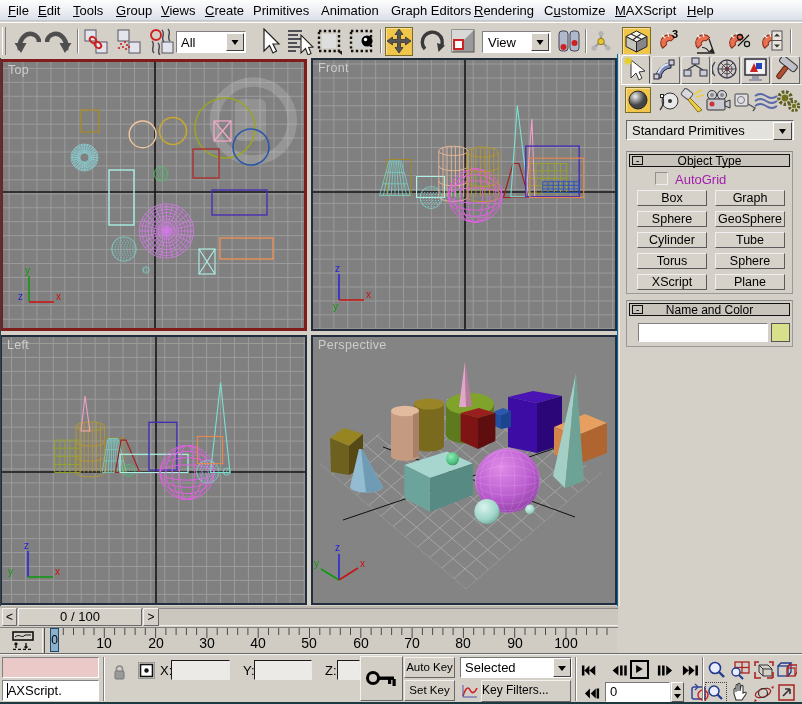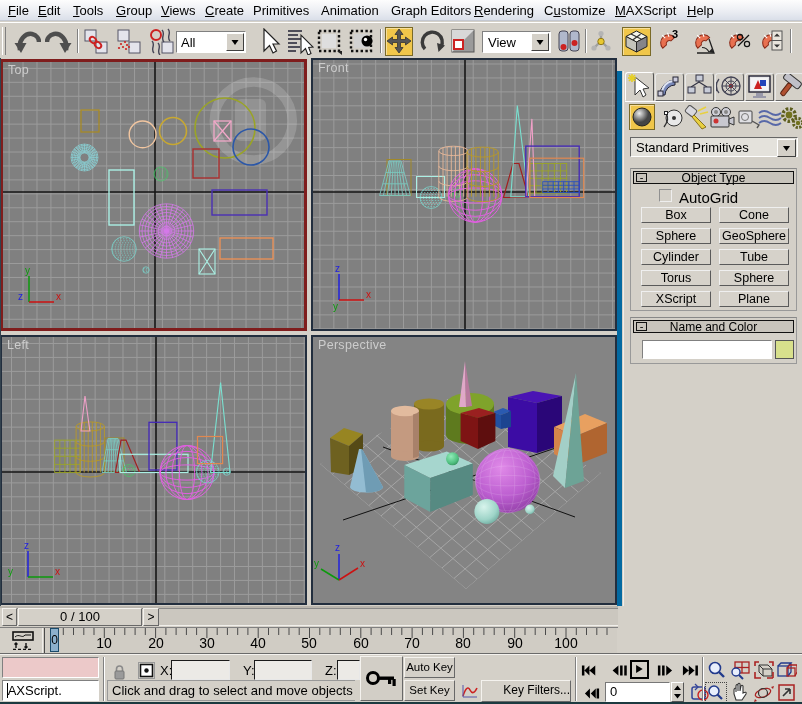--- a/index.html
+++ b/index.html
@@ -11,21 +11,21 @@
 .grip{position:absolute;left:2px;top:4px;width:4px;height:28px;border-left:1px solid #fff;border-right:1px solid #808080}
 .tsep{position:absolute;top:6px;width:2px;height:24px;border-left:1px solid #808080;border-right:1px solid #fff}
 .yellowbtn{background:#f0c64a;border:1px solid #7a6a28;box-shadow:inset 1px 1px 0 #f8df9a}
 #vpzone{position:absolute;left:0;top:58px;width:618px;height:548px;background:#d4d0c8}
 .vp{position:absolute;background:#7d7d7d;overflow:hidden}
 .vp .label{position:absolute;left:5px;top:1px;color:#cccccc;font-size:12.5px;letter-spacing:0.3px}
 .gridbg{position:absolute;inset:0;background-color:#808080;
  background-image:linear-gradient(#9b9b9b 1px,transparent 1px),linear-gradient(90deg,#9b9b9b 1px,transparent 1px);
  background-size:13.95px 13.95px}
 .vpsvg{position:absolute;inset:0}
-#rpanel{position:absolute;left:617px;top:71px;width:185px;height:590px;background:#d4d0c8;border-left:5px solid #0369a1;border-bottom:1px solid #666}
+#rpanel{position:absolute;left:617px;top:54px;width:185px;height:590px;background:#d4d0c8;border-left:1px solid #0369a1;border-bottom:1px solid #666}
 .rollout{position:absolute;border:1px solid #999;border-top-color:#888;background:#d4d0c8}
 .rhead{position:absolute;height:13px;background:#c8c4bc;border:1px solid #111;font-size:12px;text-align:center;color:#000;line-height:12px}
 .minus{position:absolute;left:2px;top:1px;width:11px;height:9px;border:1px solid #111;font-size:11px;line-height:6px;text-align:center;background:#c8c4bc}
 .pbtn{position:absolute;width:70px;height:16px;background:#d6d2ca;border:1px solid #efefef;border-right-color:#5a5a5a;border-bottom-color:#5a5a5a;font-size:12.5px;text-align:center;line-height:14px;color:#000}
 #bottomui{position:absolute;left:0;top:606px;width:802px;height:98px;background:#d4d0c8}
 .sunkw{border:1px solid #808080;border-right-color:#fff;border-bottom-color:#fff;background:#fff}
 .raised{background:#d4d0c8;border:1px solid #f4f2ee;border-right-color:#686868;border-bottom-color:#686868}
 svg{display:block}
 </style></head>
 <body>
@@ -784,23 +784,23 @@
  <span style="position:absolute;left:5px;top:2px;font-size:13px">Standard Primitives</span>
  <div class="abs" style="right:1px;top:1px;width:19px;height:18px;background:#d4d0c8;border:1px solid #fff;border-right-color:#404040;border-bottom-color:#404040">
   <svg width="17" height="16" viewBox="0 0 17 16">
             <path d="M5 6 L12 6 L8.5 11 Z" fill="#000"></path>
           </svg>
  </div>
 </div>
 <div class="rollout" style="left:8px;top:97px;width:167px;height:143px">
  <div class="rhead" style="left:2px;top:2px;width:161px">Object Type<span class="minus">-</span></div>
  <div class="abs" style="left:28px;top:20px;width:13px;height:13px;background:#d4d0c8;border:1px solid #909090;border-right-color:#eee;border-bottom-color:#eee"></div>
- <span class="abs" style="left:48px;top:20px;font-size:15px;color:#000000">AutoGrid</span>
+ <span class="abs" style="left:48px;top:20px;font-size:13px;color:#a21caf">AutoGrid</span>
  <div class="pbtn" style="left:10px;top:38px">Box</div>
-        <div class="pbtn" style="left:88px;top:38px">Cone</div>
+        <div class="pbtn" style="left:88px;top:38px">Graph</div>
  <div class="pbtn" style="left:10px;top:59px">Sphere</div>
         <div class="pbtn" style="left:88px;top:59px">GeoSphere</div>
  <div class="pbtn" style="left:10px;top:80px">Cylinder</div>
         <div class="pbtn" style="left:88px;top:80px">Tube</div>
  <div class="pbtn" style="left:10px;top:101px">Torus</div>
         <div class="pbtn" style="left:88px;top:101px">Sphere</div>
  <div class="pbtn" style="left:10px;top:122px">XScript</div>
         <div class="pbtn" style="left:88px;top:122px">Plane</div>
 </div>
 <div class="rollout" style="left:8px;top:246px;width:167px;height:47px">
@@ -928,25 +928,33 @@
 <div class="abs raised" style="left:360px;top:50px;width:43px;height:45px;background:#d2cec6">
  <svg width="41" height="43" viewBox="0 0 41 43">
   <circle cx="12" cy="21" r="5.5" fill="none" stroke="#000" stroke-width="3"></circle>
   <rect x="17" y="19.5" width="16" height="3.4" fill="#000"></rect>
   <rect x="27" y="22" width="3.2" height="5" fill="#000"></rect>
           <rect x="31.5" y="22" width="3.2" height="7" fill="#000"></rect>
  </svg>
 </div>
 <div class="abs raised" style="left:404px;top:51px;width:51px;height:21px;font-size:11.5px;text-align:center;line-height:19px;white-space:nowrap">Auto Key</div>
 <div class="abs raised" style="left:404px;top:74px;width:51px;height:21px;font-size:11.5px;text-align:center;line-height:19px;white-space:nowrap">Set Key</div>
+<div class="abs" style="left:460px;top:51px;width:112px;height:21px;background:#fff;border:1px solid #777;border-right-color:#fff;border-bottom-color:#fff">
+ <span style="position:absolute;left:4px;top:2px;font-size:13px">Selected</span>
+ <div class="abs" style="right:0px;top:0px;width:18px;height:19px;background:#d4d0c8;border:1px solid #fff;border-right-color:#404040;border-bottom-color:#404040">
+  <svg width="16" height="17" viewBox="0 0 16 17">
+            <path d="M4 7 L12 7 L8 12 Z" fill="#000"></path>
+          </svg>
+ </div>
+</div>
 <svg class="abs" style="left:461px;top:76px" width="18" height="18" viewBox="0 0 18 18">
  <path d="M2 14 Q6 2 9 8 T16 6" fill="none" stroke="#cc2222" stroke-width="1.6"></path>
  <path d="M2 3 L2 15 L16 15" fill="none" stroke="#5555aa"></path>
 </svg>
-<div class="abs raised" style="left:481px;top:74px;width:90px;height:22px;font-size:12px;text-align:right;line-height:19px">Key Filters...</div>
+<div class="abs raised" style="left:481px;top:74px;width:90px;height:22px;font-size:12px;text-align:left;line-height:19px">Key Filters...</div>
 
 <svg class="abs" style="left:579px;top:57px" width="20" height="15" viewBox="0 0 23 18">
         <path d="M3 3 L6 3 L6 15 L3 15 Z M19 3 L12 9 L19 15 Z M12 3 L6 9 L12 15 Z" fill="#000"></path>
       </svg>
 <svg class="abs" style="left:608px;top:57px" width="20" height="15" viewBox="0 0 23 18">
         <path d="M12 3 L5 9 L12 15 Z M14 3 L17 3 L17 15 L14 15 Z M19 3 L22 3 L22 15 L19 15 Z" fill="#000"></path>
       </svg>
 <div class="abs" style="left:630px;top:54px;width:19px;height:19px;border:2.5px solid #000;background:#d4d0c8">
  <svg width="14" height="14" viewBox="0 0 17 16">
           <path d="M5 3 L13 8 L5 13 Z" fill="#000"></path>
@@ -1020,14 +1028,13 @@
  <ellipse cx="11" cy="11" rx="8" ry="4" fill="none" stroke="#aa2222" stroke-width="1.2" transform="rotate(-20 11 11)"></ellipse>
  <circle cx="11" cy="11" r="4.5" fill="none" stroke="#333" stroke-width="1.2"></circle>
  <path d="M19 5 l3 -1 -1 3 Z M3 17 l-1 3 3 -1 Z" fill="#aa2222"></path>
 </svg>
 <svg class="abs" style="left:776px;top:76px" width="21" height="21" viewBox="0 0 21 21">
  <rect x="3" y="3" width="15" height="15" fill="none" stroke="#aa2222" stroke-width="1.5"></rect>
  <path d="M7 14 L14 7 M14 7 L14 12 M14 7 L9 7" fill="none" stroke="#333" stroke-width="1.6"></path>
 </svg>
 <div class="abs" style="left:0;top:96px;width:802px;height:2px;background:#1c3a40"></div>
 
-<div class="abs" style="left:107px;top:74px;width:248px;height:21px;background:#d4d0c8;border:1px solid #999;border-right:0;font-size:13px;line-height:19px;padding-left:4px">Click and drag to select and move objects</div>
 </div>
 </div>
 </body></html>

